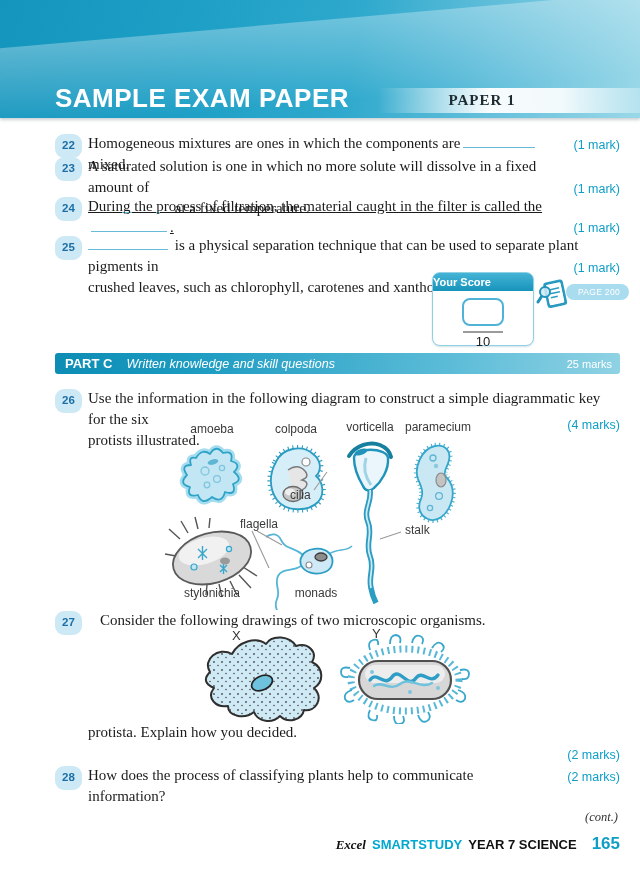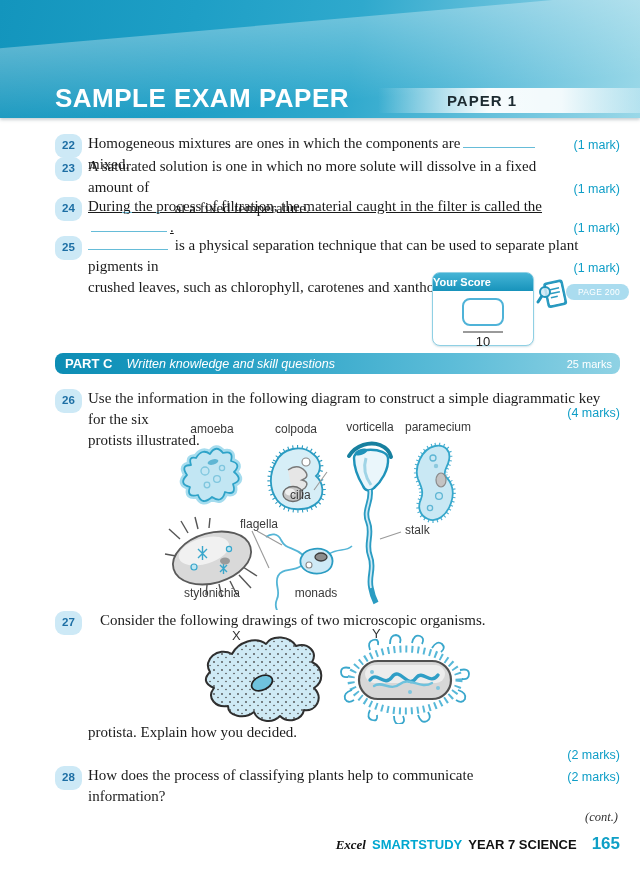--- a/index.html
+++ b/index.html
@@ -24,21 +24,21 @@
     position:absolute; left:55px; top:83px;
     font-family:"Liberation Sans", sans-serif; font-weight:bold;
     font-size:26px; letter-spacing:0.5px; color:#ffffff; white-space:nowrap;
   }
   .paper-band {
     position:absolute; top:88px; right:0; width:262px; height:25px;
     background:linear-gradient(90deg, rgba(255,255,255,0) 0%, rgba(255,255,255,0.95) 42%, rgba(255,255,255,0.9) 70%, rgba(215,240,248,0.45) 100%);
     display:flex; align-items:center; justify-content:center;
   }
   .paper-band span {
-    font-family:Liberation Sans, sans-serif; font-weight:bold;
+    font-family:Liberation Serif, serif; font-weight:bold;
     font-size:15px; letter-spacing:1px; color:#1d2b31;
     margin-right:54px;
   }
 
   
   .q { position:absolute; left:55px; width:565px; font-size:15px; line-height:21px; }
   .badge {
     position:absolute; left:0; top:1px;
     background:#cde9f6; color:#1c6ea4;
     font-family:"Liberation Sans", sans-serif; font-weight:bold; font-size:11.5px;
@@ -82,21 +82,21 @@
   .pageref-pill {
     position:absolute; left:566px; top:284px; z-index:1;
     background:#aadcef; color:#ffffff;
     font-family:"Liberation Sans", sans-serif; font-weight:normal; font-size:8.5px;
     letter-spacing:0.3px; padding:3px 9px 3px 12px; border-radius:9px;
   }
 
   
   .partbar {
     position:absolute; left:55px; top:353px; width:565px; height:21px;
-    border-radius:8px;
+    border-radius:3px;
     background:linear-gradient(90deg,#0d8db4 0%, #1d9cc2 25%, #5cbcd8 70%, #8fd2e4 100%);
     display:flex; align-items:center;
     font-family:"Liberation Sans", sans-serif; color:#fff;
   }
   .partbar-label { font-weight:bold; font-size:13px; margin:0 14px 0 10px; }
   .partbar-sub   { font-style:italic; font-size:12.5px; flex:1; }
   .partbar-marks { font-size:11px; margin-right:8px; }
 
   
   .diagram { position:absolute; left:130px; top:418px; width:400px; height:192px; }
@@ -200,21 +200,21 @@
     <span class="partbar-sub">Written knowledge and skill questions</span>
     <span class="partbar-marks">25 marks</span>
   </div>
 
   <div class="q" style="top:388px;">
     <span class="badge">26</span>
     <div class="qtext" style="margin-right:0;">
       <span class="line">Use the information in the following diagram to construct a simple diagrammatic key for the six</span>
       <span class="line">protists illustrated.</span>
     </div>
-    <span class="marks" style="top:15px;">(4 marks)</span>
+    <span class="marks" style="top:27px;">(4 marks)</span>
   </div>
 
   <div class="diagram">
     <svg class="orgsvg" width="400" height="192" viewBox="0 0 400 192">
 
       <g>
         <path d="M66,40 Q72,30 80,36 Q86,26 93,35 Q104,32 101,43 Q112,46 104,54 Q114,62 103,66 Q107,78 95,74 Q92,86 82,79 Q72,88 68,77 Q56,80 60,69 Q48,66 57,57 Q50,47 61,47 Q58,38 66,40 Z" fill="#cfeaf6" stroke="#a5dcee" stroke-width="7" stroke-linejoin="round"></path>
         <path d="M66,40 Q72,30 80,36 Q86,26 93,35 Q104,32 101,43 Q112,46 104,54 Q114,62 103,66 Q107,78 95,74 Q92,86 82,79 Q72,88 68,77 Q56,80 60,69 Q48,66 57,57 Q50,47 61,47 Q58,38 66,40 Z" fill="#c2e6f3" stroke="#2fa3c8" stroke-width="1.8" stroke-linejoin="round"></path>
         <circle cx="75" cy="53" r="4" fill="none" stroke="#7fc6de" stroke-width="1.3"></circle>
         <circle cx="87" cy="61" r="3.4" fill="none" stroke="#7fc6de" stroke-width="1.3"></circle>

